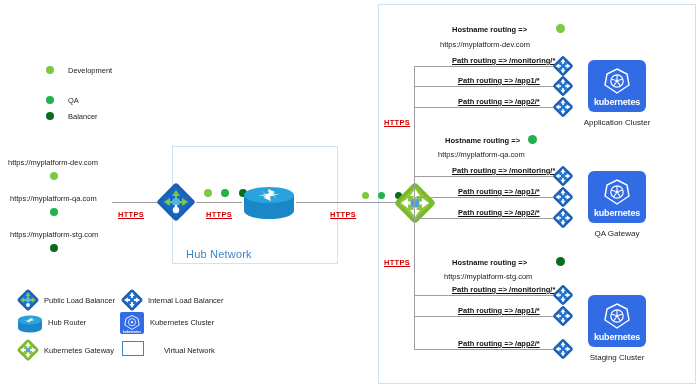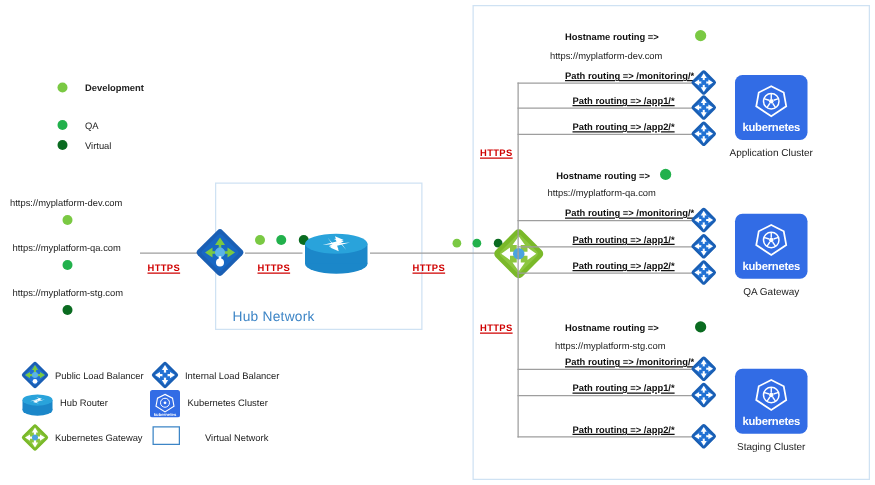--- a/index.html
+++ b/index.html
@@ -112,29 +112,29 @@
 <div id="canvas">
 
   <div class="abs vnet-box" style="left:172px; top:146px; width:166px; height:118px;"></div>
   <div class="abs vnet-label" style="left:186px; top:248px;">Hub Network</div>
 
   <div class="abs vnet-box" style="left:378px; top:4px; width:318px; height:380px;"></div>
 
   <div class="abs" style="left:46px; top:62px;">
     <div style="display:flex; align-items:center; height:16px;">
       <span class="dot" style="width:8px;height:8px;background:#7ac943;display:inline-block;"></span>
-      <span class="legend-text" style="margin-left:14px;font-weight:bold;">Development</span>
+      <span class="legend-text" style="margin-left:14px;">Development</span>
     </div>
     <div style="display:flex; align-items:center; height:16px;margin-top:14px;">
       <span class="dot" style="width:8px;height:8px;background:#22b14c;display:inline-block;"></span>
       <span class="legend-text" style="margin-left:14px;">QA</span>
     </div>
     <div style="display:flex; align-items:center; height:16px;">
       <span class="dot" style="width:8px;height:8px;background:#0a6b20;display:inline-block;"></span>
-      <span class="legend-text" style="margin-left:14px;">Virtual</span>
+      <span class="legend-text" style="margin-left:14px;">Balancer</span>
     </div>
   </div>
 
   <div class="abs url" style="left:8px; top:158px;">https://myplatform-dev.com</div>
   <div class="abs dot" style="left:50px; top:172px; width:8px; height:8px; background:#7ac943;"></div>
 
   <div class="abs url" style="left:10px; top:194px;">https://myplatform-qa.com</div>
   <div class="abs dot" style="left:50px; top:208px; width:8px; height:8px; background:#22b14c;"></div>
 
   <div class="abs url" style="left:10px; top:230px;">https://myplatform-stg.com</div>

